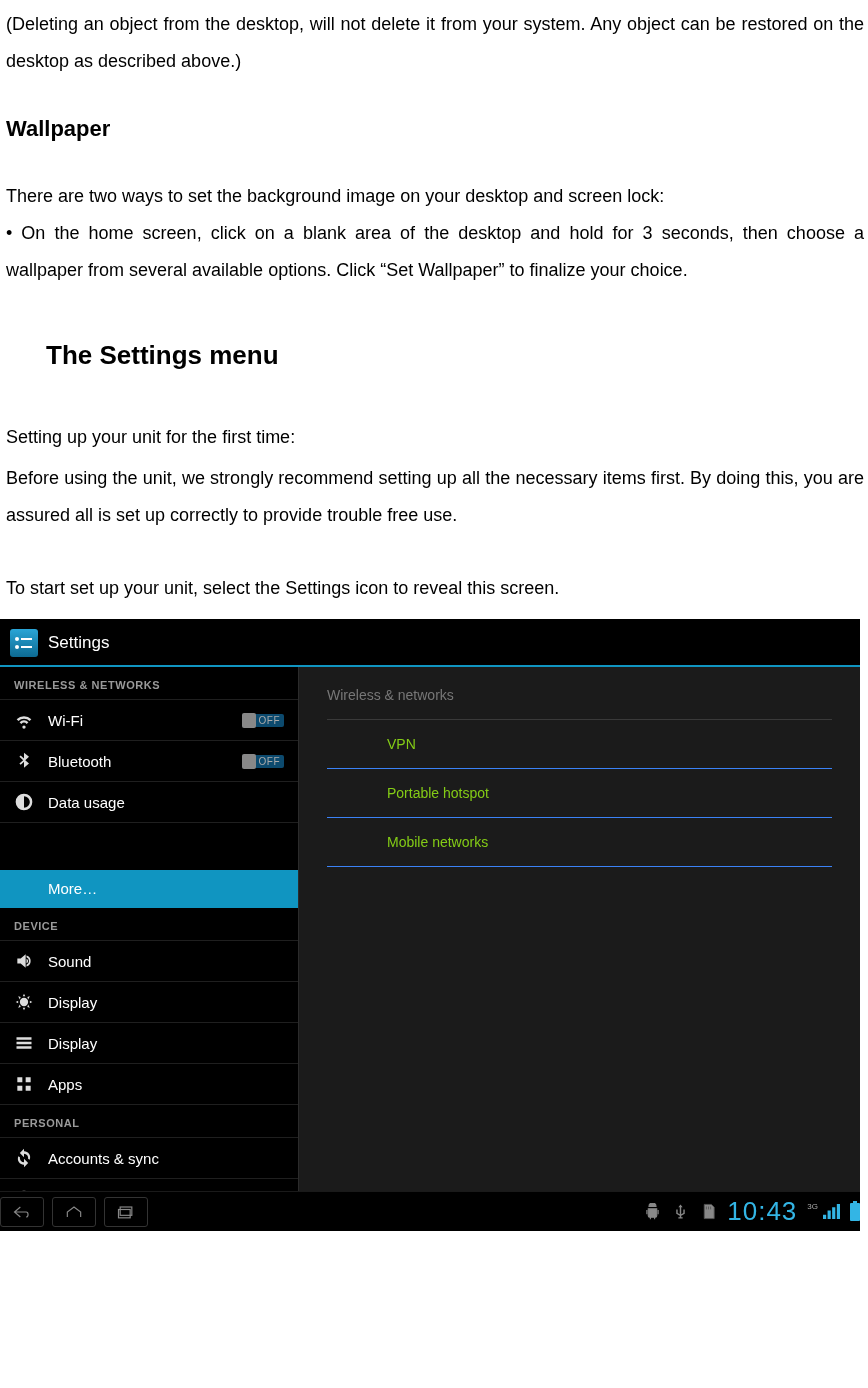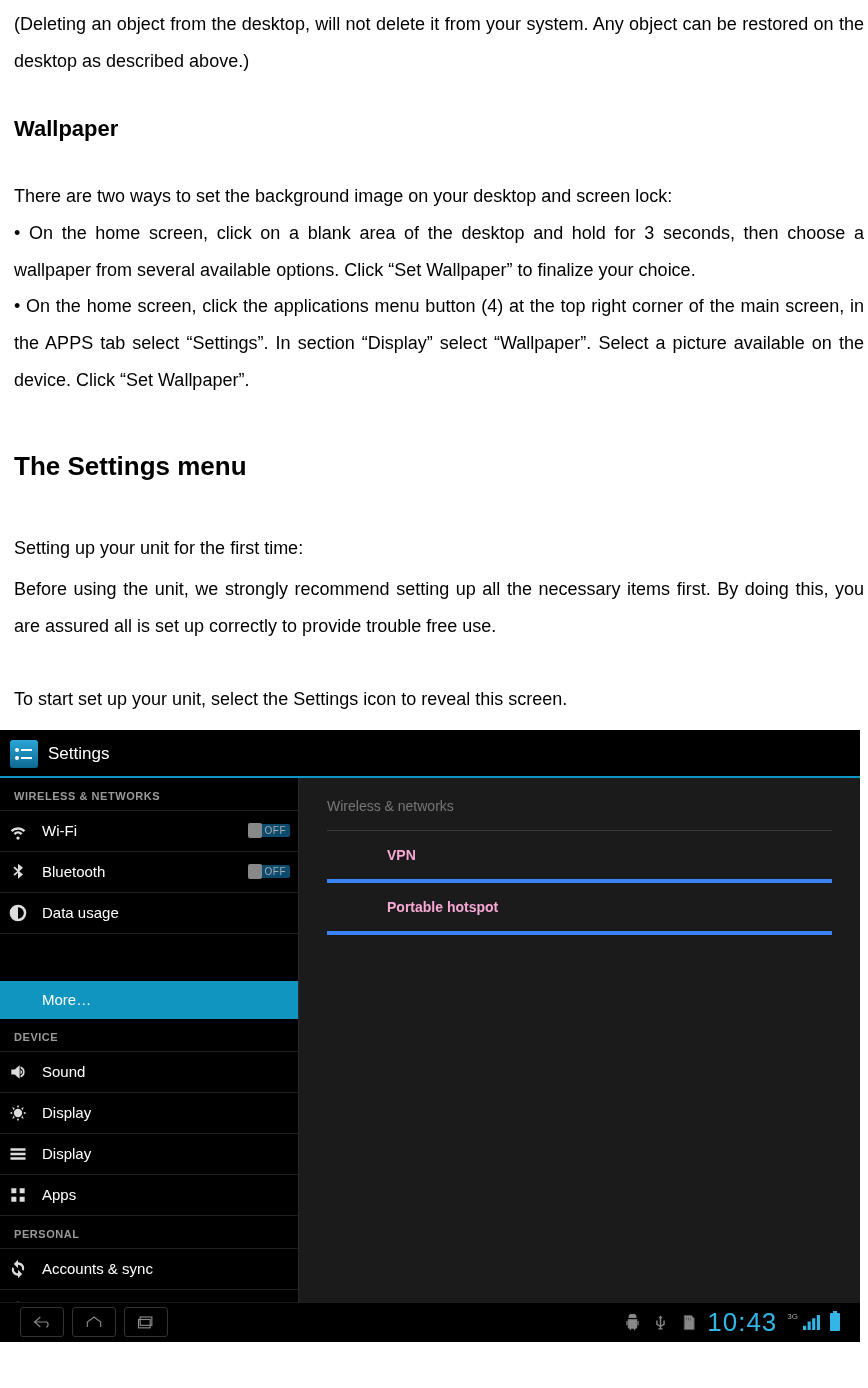--- a/index.html
+++ b/index.html
@@ -1,67 +1,66 @@
 <!DOCTYPE html>
 <html><head>
   <meta charset="utf-8">
   <style>
     * { box-sizing: border-box; margin: 0; padding: 0; }
     body { font-family: Arial, Helvetica, sans-serif; width: 868px; margin: 0; background: #fff; color: #000; }
-    .doc { padding: 6px 4px 0 14px; }
+    .doc { padding: 6px 4px 0 6px; }
     .doc p { font-size: 18px; line-height: 2.05; }
     .doc p.justify { text-align: justify; }
     .doc h2 { font-size: 22px; font-weight: bold; margin-top: 36px; margin-bottom: 36px; }
-    .doc h1 { font-size: 26px; font-weight: bold; margin-top: 52px; margin-bottom: 48px; }
+    .doc h1 { font-size: 26px; font-weight: bold; margin-top: 52px; margin-bottom: 48px; margin-left: 40px; }
     .doc .sub { font-weight: normal; font-size: 18px; margin-bottom: 4px; line-height: 2.05; }
 
     .device { width: 860px; background: #000; margin-top: 12px; }
     .s-header { display: flex; align-items: center; padding: 10px 10px 8px 10px; gap: 10px; border-bottom: 2px solid #1095c1; }
     .s-app-icon { width: 28px; height: 28px; background: linear-gradient(#2aa5d6,#0d6a92); border-radius: 3px; position: relative; }
     .s-app-icon::before { content:""; position:absolute; left:5px; top:8px; width:4px; height:4px; background:#fff; border-radius:50%; box-shadow: 0 8px 0 #fff; }
     .s-app-icon::after { content:""; position:absolute; left:11px; top:9px; width:11px; height:2px; background:#fff; box-shadow: 0 8px 0 #fff; }
     .s-title { color:#fff; font-size:17px; font-family: Arial, sans-serif; }
 
     .s-body { display:flex; height: 524px; }
     .s-left { width: 298px; background:#000; overflow:hidden; }
     .cat { font-size:11px; color:#9a9a9a; letter-spacing:0.05em; padding: 12px 10px 8px 14px; font-weight:bold; border-bottom:1px solid #1f1f1f; }
-    .item { display:flex; align-items:center; gap:14px; padding: 10px 8px; border-bottom:1px solid #1f1f1f; color:#fff; font-size:15px; }
+    .item { display:flex; align-items:center; gap:14px; padding: 10px 14px; border-bottom:1px solid #1f1f1f; color:#fff; font-size:15px; }
     .item.sel { background:#1095c1; border-bottom-color:#1095c1;margin-top:47px; }
     .item.sel .label { margin-left: 34px; }
     .toggle { margin-left:auto; background:#0c4a6e; color:#aaa; font-size:10px; padding:1px 4px; border-radius:2px; letter-spacing:0.05em; width:42px; text-align:right; position:relative; }
     .toggle::before { content:""; position:absolute; left:0; top:-1px; bottom:-1px; width:14px; background:#888; border-radius:2px; }
     .icon { width:20px; height:20px; display:inline-flex; align-items:center; justify-content:center; }
     .icon svg { width:20px; height:20px; fill:#ddd; }
 
     .s-right { flex:1; background:#1b1b1b; padding: 0; border-left: 1px solid #2b2b2b; }
     .panel-head { color:#777; font-size:14px; padding: 20px 28px 16px 28px; }
-    .panel-item { color:#f9a8d4; font-size:14px; padding: 16px 0 16px 60px; margin: 0 28px; border-bottom:4px solid #3b82f6;font-weight:bold; }
+    .panel-item { color:#84cc16; font-size:14px; padding: 16px 0 16px 60px; margin: 0 28px; border-bottom:1px solid #3b82f6; }
     .panel-item.first { border-top:1px solid #3a3a3a; }
 
-    .navbar { display:flex; align-items:center; background:#000; padding: 4px 20px; height: 40px; border-top:1px solid #1a1a1a; }
+    .navbar { display:flex; align-items:center; background:#000; padding: 4px 0; height: 40px; border-top:1px solid #1a1a1a; }
     .navbtn { width:44px; height:30px; display:flex; align-items:center; justify-content:center; margin-right:8px; border:1px solid #333; border-radius:3px; }
     .navbtn svg { width:20px; height:16px; fill:none; stroke:#888; stroke-width:1.4; }
     .status-right { margin-left:auto; display:flex; align-items:center; gap:10px; }
     .status-ico { width:18px; height:18px; display:flex; align-items:center; justify-content:center; }
     .status-ico svg { width:17px; height:17px; fill:#888; }
     .clock { color:#33b5e5; font-family: 'Arial Narrow', Arial, sans-serif; font-size:26px; letter-spacing:1px; font-weight:300; }
     .sig { width:16px; height:14px; }
     .batt { width:10px; height:18px; background:#33b5e5; border-radius:1px; position:relative; }
     .batt::before { content:""; position:absolute; top:-2px; left:3px; width:4px; height:2px; background:#33b5e5; }
     .super3g { font-size:8px; color:#aaa; line-height:1; margin-right:-6px; margin-top:-10px; }
   </style>
 </head>
 <body>
 
 <div class="doc">
   <p class="justify">(Deleting an object from the desktop, will not delete it from your system. Any object can be restored on the desktop as described above.)</p>
   <h2>Wallpaper</h2>
   <p>There are two ways to set the background image on your desktop and screen lock:</p>
   <p class="justify">• On the home screen, click on a blank area of the desktop and hold for 3 seconds, then choose a wallpaper from several available options. Click “Set Wallpaper” to finalize your choice.</p>
-  <p class="justify">• On the home screen, click the applications menu button (4) at the top right corner of the main screen, in the APPS tab select “Settings”. In section “Display” select “Wallpaper”. Select a picture available on the device. Click “Set Wallpaper”.</p>
   <h1>The Settings menu</h1>
   <p class="sub">Setting up your unit for the first time:</p>
   <p class="justify">Before using the unit, we strongly recommend setting up all the necessary items first. By doing this, you are assured all is set up correctly to provide trouble free use.</p>
   <div style="height:36px"></div>
   <p>To start set up your unit, select the Settings icon to reveal this screen.</p>
 </div>
 
 <div class="device">
   <div class="s-header">
     <div class="s-app-icon"></div>
@@ -161,20 +160,21 @@
             </svg>
           </span>
         <span class="label">Location services</span>
       </div>
     </div>
 
     <div class="s-right">
       <div class="panel-head">Wireless &amp; networks</div>
       <div class="panel-item first">VPN</div>
       <div class="panel-item">Portable hotspot</div>
+      <div class="panel-item">Mobile networks</div>
     </div>
   </div>
 
   <div class="navbar">
     <div class="navbtn">
         <svg viewBox="0 0 24 16">
           <path d="M10 2L3 8l7 6M3 8h14c3 0 3 6 0 6"></path>
         </svg>
       </div>
     <div class="navbtn">

